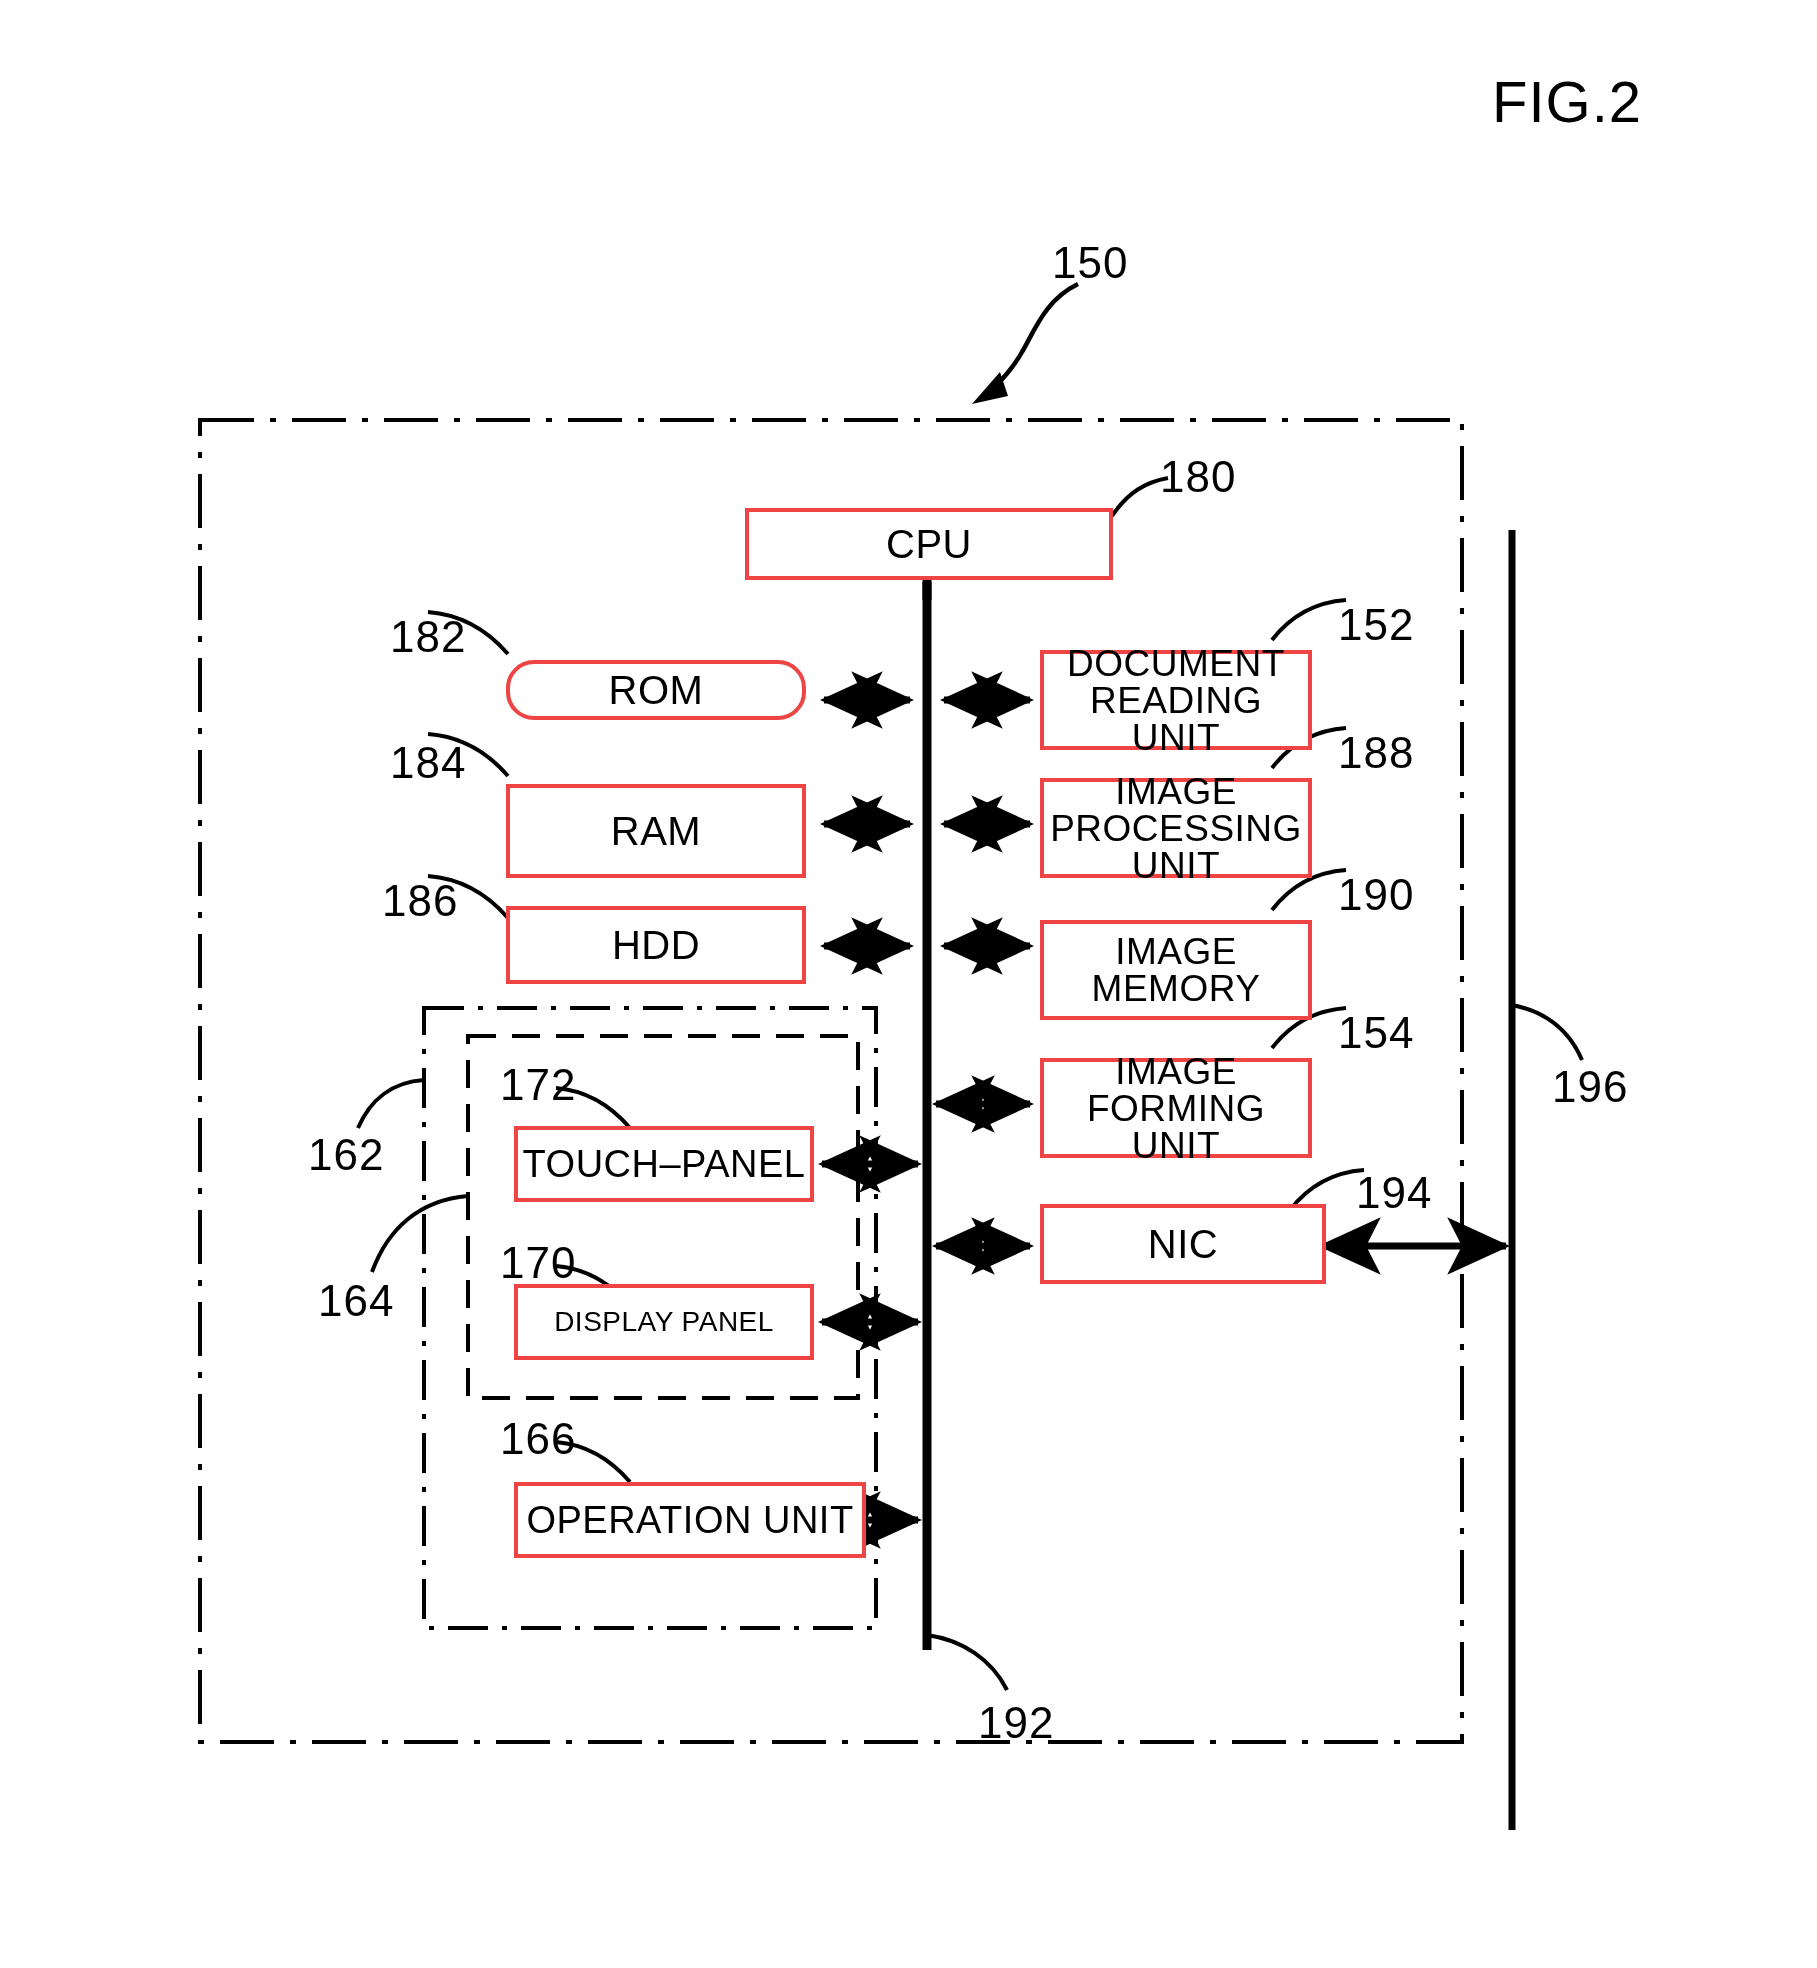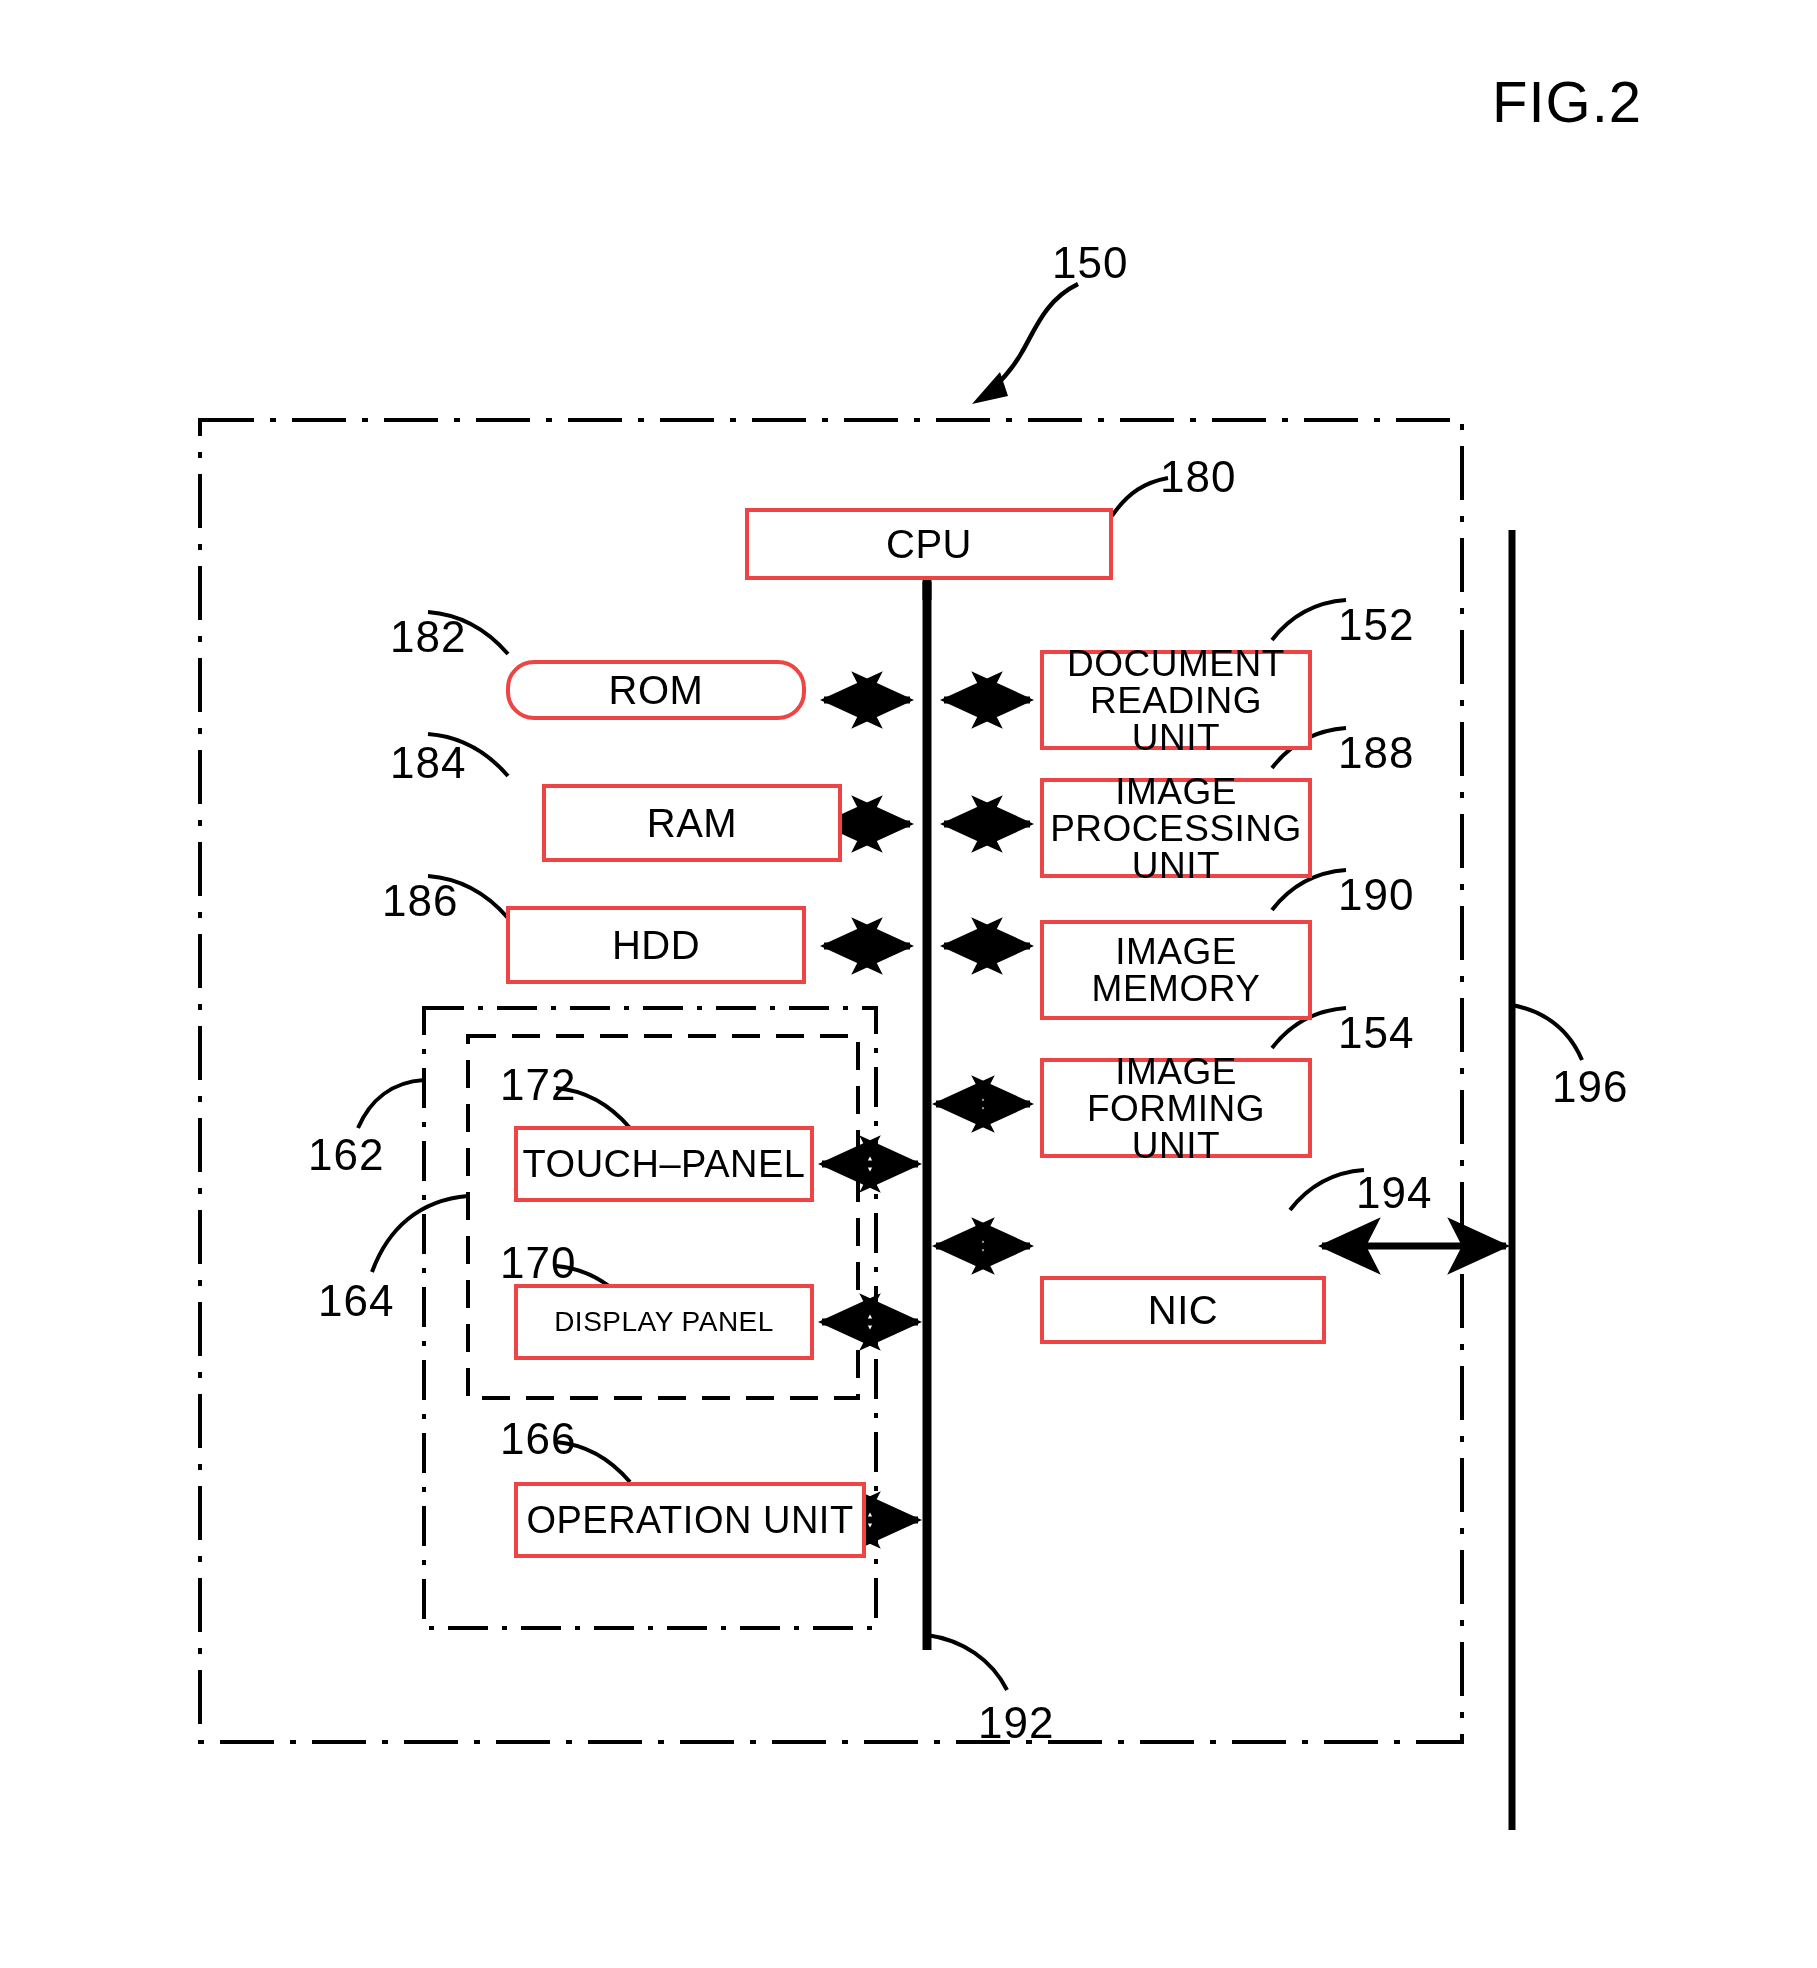--- a/index.html
+++ b/index.html
@@ -136,21 +136,21 @@
   </svg>
 
   <div class="blk" style="left:745px; top:508px; width:368px; height:72px;">
     <span>CPU</span>
   </div>
 
   <div class="blk" style="left:506px; top:660px; width:300px; height:60px;border-radius:28px;">
     <span>ROM</span>
   </div>
 
-  <div class="blk" style="left:506px; top:784px; width:300px; height:78px;margin-left:36px;">
+  <div class="blk" style="left:506px; top:784px; width:300px; height:94px;">
     <span>RAM</span>
   </div>
 
   <div class="blk" style="left:506px; top:906px; width:300px; height:78px;">
     <span>HDD</span>
   </div>
 
   <div class="blk two-line" style="left:1040px; top:650px; width:272px; height:100px; font-size:37px;">
     <span>DOCUMENT</span>
     <span>READING UNIT</span>
@@ -164,21 +164,21 @@
   <div class="blk two-line" style="left:1040px; top:920px; width:272px; height:100px; font-size:37px;">
     <span>IMAGE</span>
     <span>MEMORY</span>
   </div>
 
   <div class="blk two-line" style="left:1040px; top:1058px; width:272px; height:100px; font-size:37px;">
     <span>IMAGE</span>
     <span>FORMING UNIT</span>
   </div>
 
-  <div class="blk" style="left:1040px; top:1276px; width:286px; height:68px;align-items:center;">
+  <div class="blk" style="left:1040px; top:1204px; width:286px; height:80px;align-items:center;">
     <span>NIC</span>
   </div>
 
   <div class="blk" style="left:514px; top:1126px; width:300px; height:76px; font-size:38px;">
     <span>TOUCH–PANEL</span>
   </div>
 
   <div class="blk" style="left:514px; top:1284px; width:300px; height:76px; font-size:28px;">
     <span>DISPLAY PANEL</span>
   </div>

